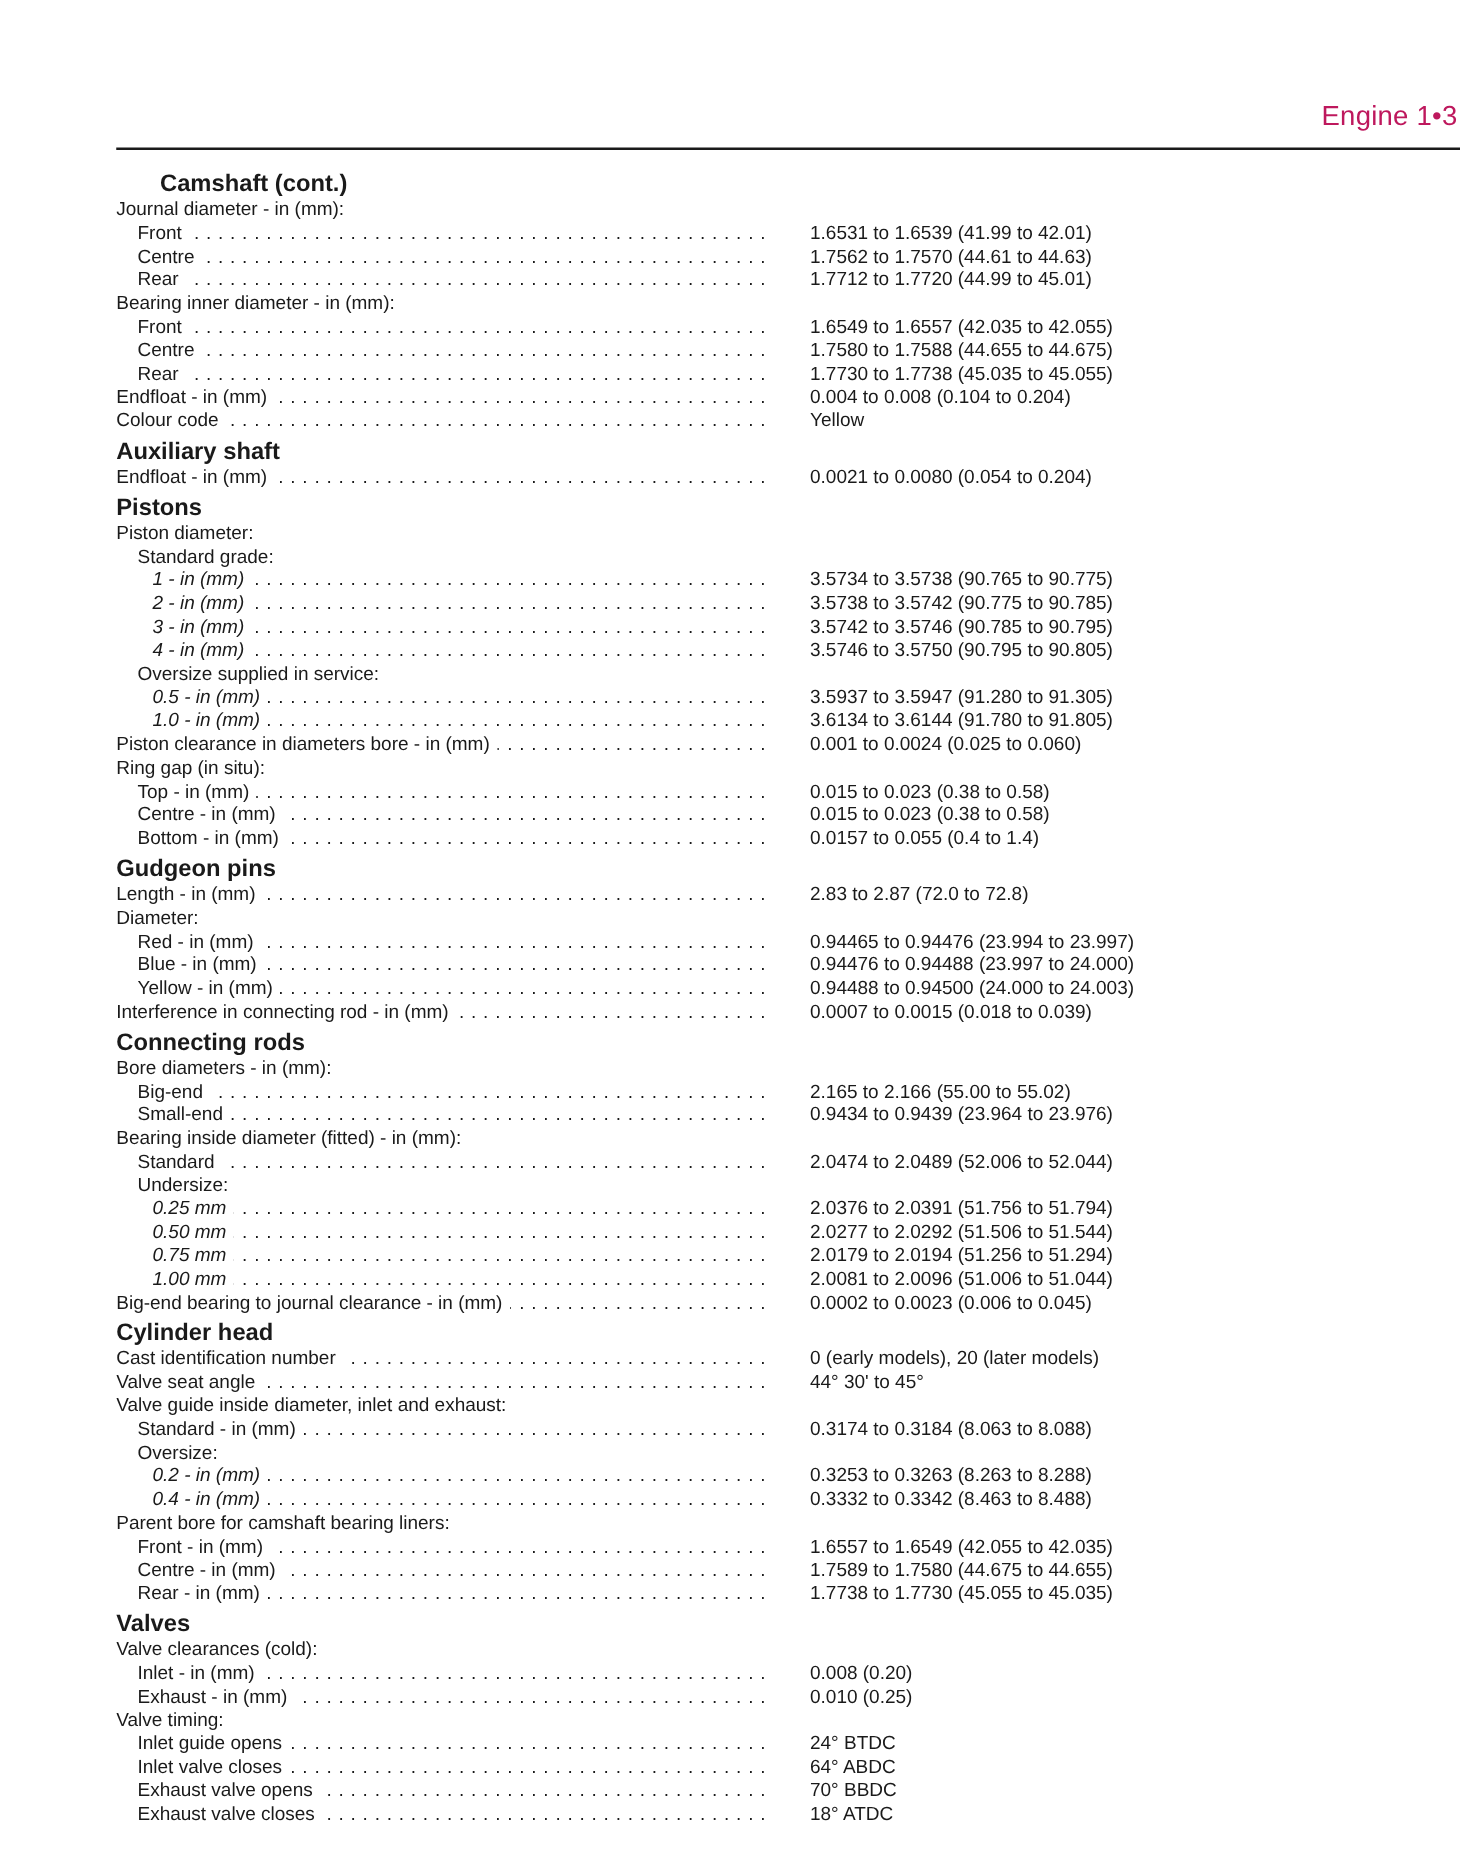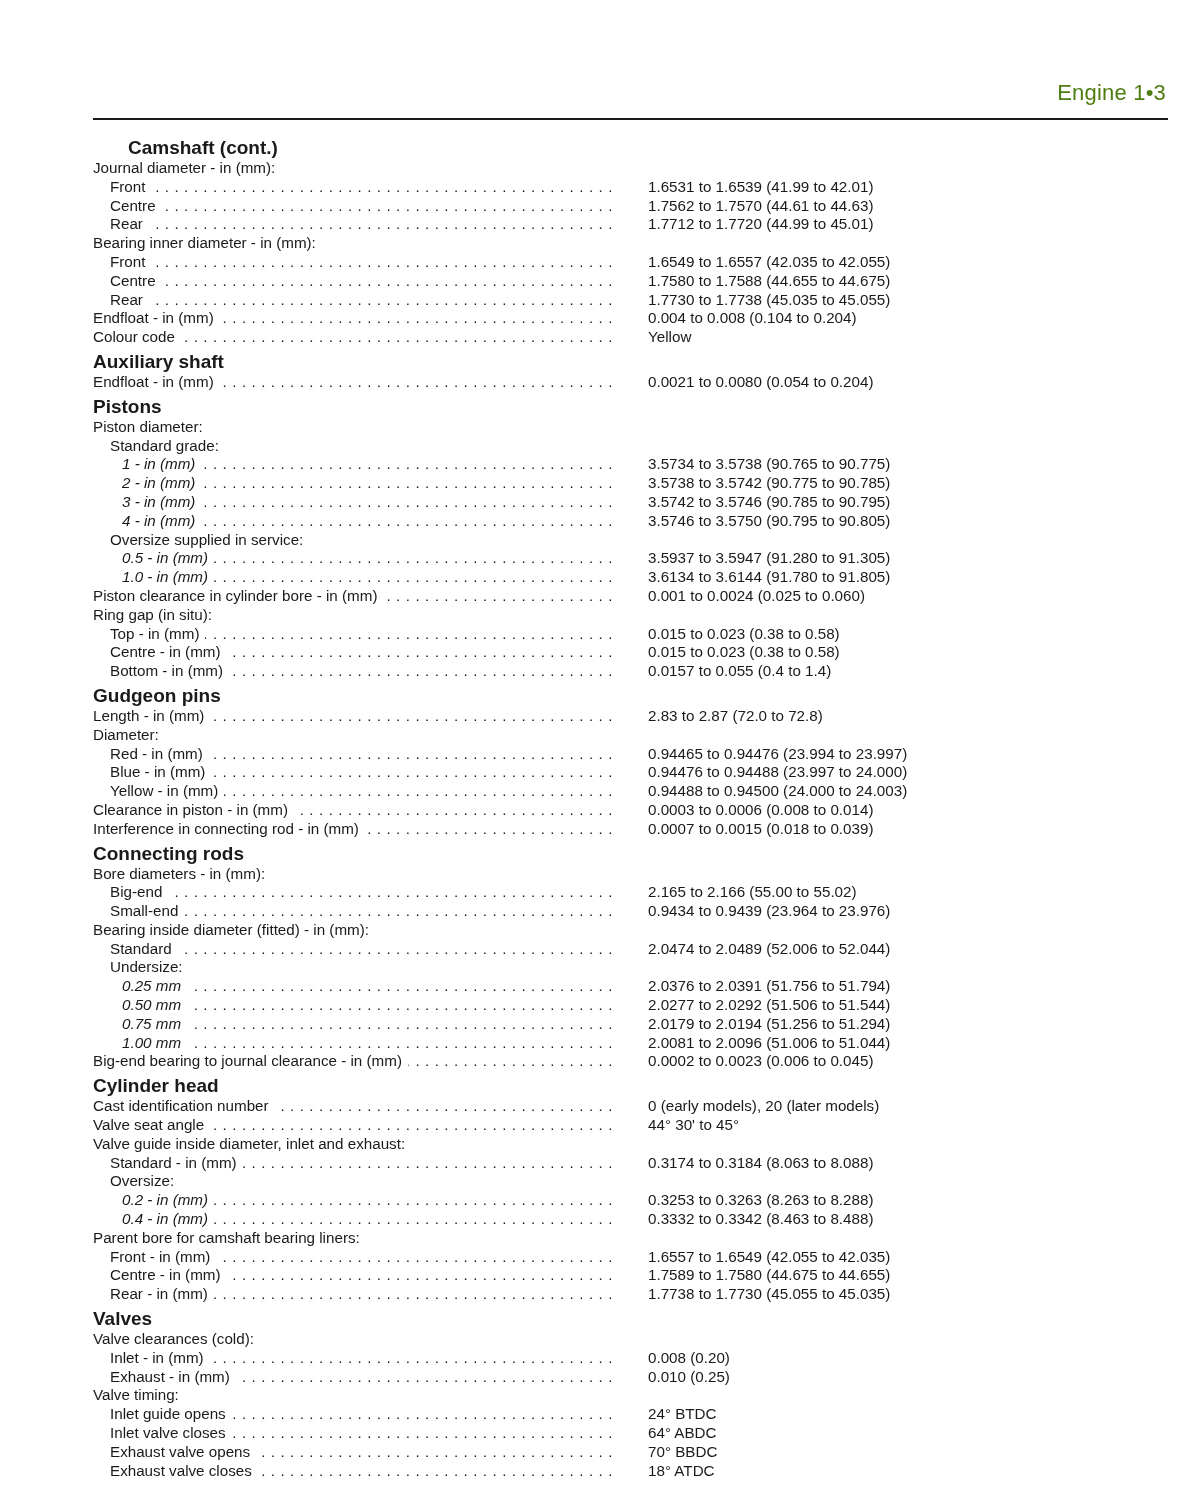--- a/index.html
+++ b/index.html
@@ -1,20 +1,20 @@
 <!DOCTYPE html>
 <html><head>
 <meta charset="utf-8">
 <style>
   html, body { margin:0; padding:0; background:#ffffff; }
   body { width:1184px; height:1500px; position:relative; overflow:hidden;
          font-family:"Liberation Sans", sans-serif; color:#1a1a1a; }
   .page-header { position:absolute; left:93px; top:78px; width:1075px; height:40px;
                  border-bottom:2px solid #1a1a1a; }
-  .page-title { position:absolute; right:2px; top:2px; font-size:22px; letter-spacing:0.2px; color:#4d7c0f; }
+  .page-title { position:absolute; right:2px; top:2px; font-size:22px; letter-spacing:0.2px; color:#be185d; }
   .content { position:absolute; left:93px; top:136px; width:1075px; }
   .section-title { font-weight:bold; font-size:19px; height:23px; line-height:23px; margin-top:3px; }
   .section-title.first { margin-top:0;margin-left:35px; }
   .row { position:relative; height:18.8px; line-height:18.8px; font-size:15.2px; white-space:nowrap; }
   .label-cell { position:absolute; left:0; top:0; width:520px; overflow:hidden; }
   .label-cell .lbl { background:#fff; padding-right:6px; position:relative; z-index:1; }
   .label-cell.leader::after { content:". . . . . . . . . . . . . . . . . . . . . . . . . . . . . . . . . . . . . . . . . . . . . . . . . . . . . . . . . . . . . . . . . . . . . . . . . . . . . . . . . . . . . . . . . . . . . . . . . . . . . . .";
       position:absolute; right:0; top:0; white-space:nowrap; letter-spacing:0.6px; }
   .label-cell.leader { direction:ltr; }
   .ind1 .lbl { padding-left:17px; }
@@ -106,21 +106,21 @@
       </div>
       <div class="row">
         <div class="label-cell ind2 leader"><span class="lbl">0.5 - in (mm)</span></div>
         <div class="value-cell">3.5937 to 3.5947 (91.280 to 91.305)</div>
       </div>
       <div class="row">
         <div class="label-cell ind2 leader"><span class="lbl">1.0 - in (mm)</span></div>
         <div class="value-cell">3.6134 to 3.6144 (91.780 to 91.805)</div>
       </div>
       <div class="row">
-        <div class="label-cell ind0 leader"><span class="lbl">Piston clearance in cylinder bore - in (mm)</span></div>
+        <div class="label-cell ind0 leader"><span class="lbl">Piston clearance in diameters bore - in (mm)</span></div>
         <div class="value-cell">0.001 to 0.0024 (0.025 to 0.060)</div>
       </div>
       <div class="row">
         <div class="label-cell ind0"><span class="lbl">Ring gap (in situ):</span></div>
       </div>
       <div class="row">
         <div class="label-cell ind1 leader"><span class="lbl">Top - in (mm)</span></div>
         <div class="value-cell">0.015 to 0.023 (0.38 to 0.58)</div>
       </div>
       <div class="row">
@@ -145,24 +145,20 @@
         <div class="label-cell ind1 leader"><span class="lbl">Red - in (mm)</span></div>
         <div class="value-cell">0.94465 to 0.94476 (23.994 to 23.997)</div>
       </div>
       <div class="row">
         <div class="label-cell ind1 leader"><span class="lbl">Blue - in (mm)</span></div>
         <div class="value-cell">0.94476 to 0.94488 (23.997 to 24.000)</div>
       </div>
       <div class="row">
         <div class="label-cell ind1 leader"><span class="lbl">Yellow - in (mm)</span></div>
         <div class="value-cell">0.94488 to 0.94500 (24.000 to 24.003)</div>
-      </div>
-      <div class="row">
-        <div class="label-cell ind0 leader"><span class="lbl">Clearance in piston - in (mm)</span></div>
-        <div class="value-cell">0.0003 to 0.0006 (0.008 to 0.014)</div>
       </div>
       <div class="row">
         <div class="label-cell ind0 leader"><span class="lbl">Interference in connecting rod - in (mm)</span></div>
         <div class="value-cell">0.0007 to 0.0015 (0.018 to 0.039)</div>
       </div>
     </div>
     <div>
       <div class="section-title">Connecting rods</div>
       <div class="row">
         <div class="label-cell ind0"><span class="lbl">Bore diameters - in (mm):</span></div>

